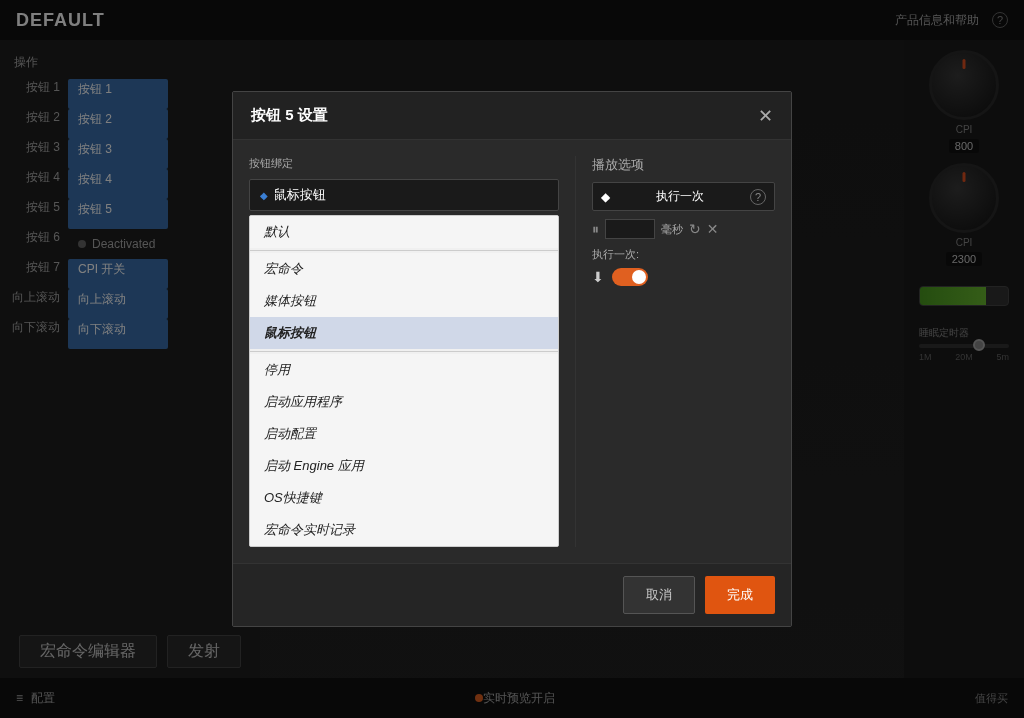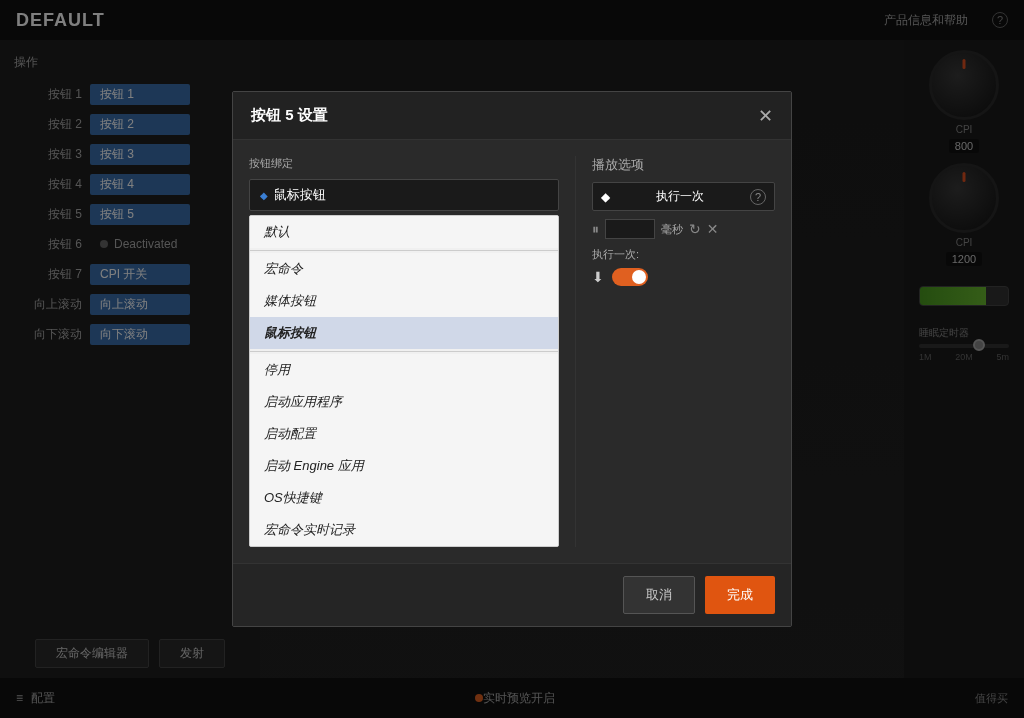--- a/index.html
+++ b/index.html
@@ -34,45 +34,43 @@
     .top-bar-title {
       color: #ffffff;
       font-size: 18px;
       font-weight: bold;
       letter-spacing: 1px;
     }
     .top-bar-right {
       color: #aaa;
       font-size: 12px;
       display: flex;
-      gap: 24px;
+      gap: 13px;
     }
 
     
     .left-panel {
       position: absolute;
       top: 40px;
       left: 0;
       width: 260px;
       bottom: 40px;
       background: #1e1e1e;
       padding: 10px 0;
     }
     .panel-header {
       color: #aaa;
       font-size: 12px;
       padding: 4px 14px 8px;
     }
     .button-row {
       display: flex;
-      align-items: center;
       height: 30px;
       padding: 0 10px;
       cursor: pointer;
-      margin-left: 22px;
     }
     .button-row.active .btn-value {
       background: #3a6fad;
     }
     .btn-label {
       color: #aaa;
       font-size: 12px;
       width: 50px;
       text-align: right;
       margin-right: 8px;
@@ -106,21 +104,21 @@
       left: 0; right: 0;
       display: flex;
       justify-content: center;
       gap: 10px;
     }
     .footer-btn {
       background: #2a2a2a;
       color: #ccc;
       border: 1px solid #444;
       padding: 5px 20px;
-      font-size: 12px;
+      font-size: 16px;
       cursor: pointer;
       border-radius: 2px;
     }
 
     
     .right-panel {
       position: absolute;
       top: 40px;
       right: 0;
       width: 120px;
@@ -548,21 +546,21 @@
     </div>
     <span class="knob-label">CPI</span>
     <span class="knob-value">800</span>
   </div>
 
   <div class="knob-section">
     <div class="knob">
       <div class="knob-indicator"></div>
     </div>
     <span class="knob-label">CPI</span>
-    <span class="knob-value">1200</span>
+    <span class="knob-value">2300</span>
   </div>
 
   <div class="battery-section">
     <div class="battery-bar-bg">
       <div class="battery-bar-fill"></div>
     </div>
   </div>
 
   <div class="sleep-section">
     <div class="sleep-label">睡眠定时器</div>

